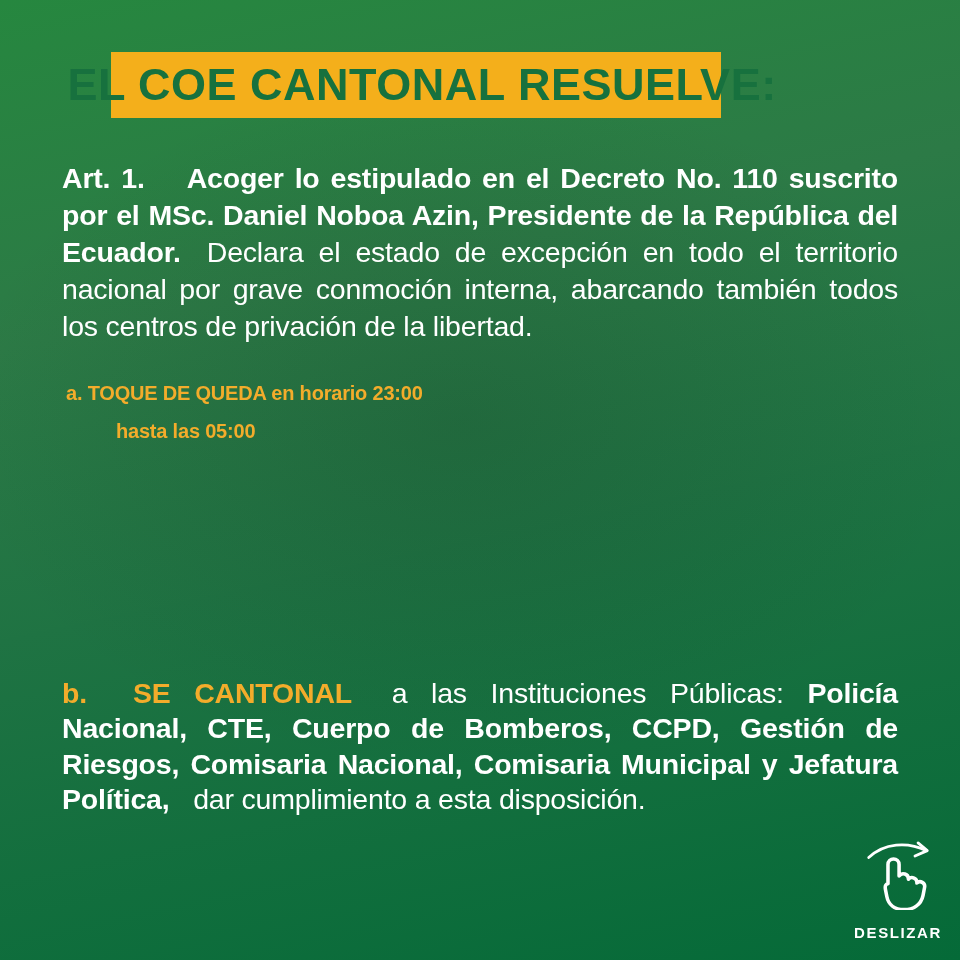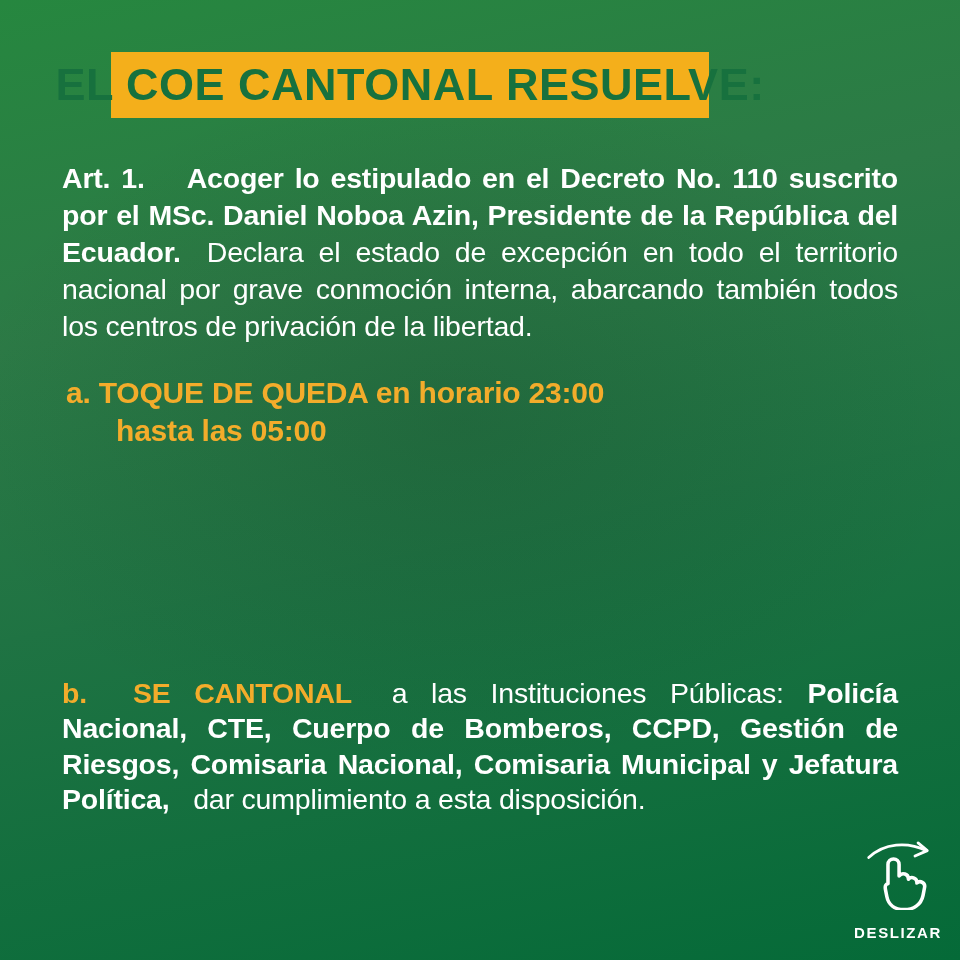--- a/index.html
+++ b/index.html
@@ -23,20 +23,21 @@
   .banner {
     position: absolute;
     left: 111px;
     top: 52px;
     width: 598px;
     height: 66px;
     background: #F4AF1B;
     display: flex;
     align-items: center;
     justify-content: center;
+    padding-left: 12px;
   }
   .banner .title {
     margin: 0;
     font-size: 45px;
     font-weight: 800;
     letter-spacing: 0.5px;
     color: #17713E;
     white-space: nowrap;
   }
 
@@ -56,21 +57,21 @@
   .reg  { font-weight: 400; margin-left: 16px; }
   .tab-spacer   { display: inline-block; width: 42px; }
   .small-spacer { display: inline-block; width: 10px; }
 
   
   .clause-a-heading {
     position: absolute;
     left: 66px;
     top: 374px;
     color: #F3AC2B;
-    font-size: 30px;
+    font-size: 20px;
     font-weight: 800;
     line-height: 38px;
     letter-spacing: -0.2px;
   }
   .clause-a-heading .line2 { padding-left: 50px; }
 
   
   .clause-a-detail {
     position: absolute;
     left: 155px;

